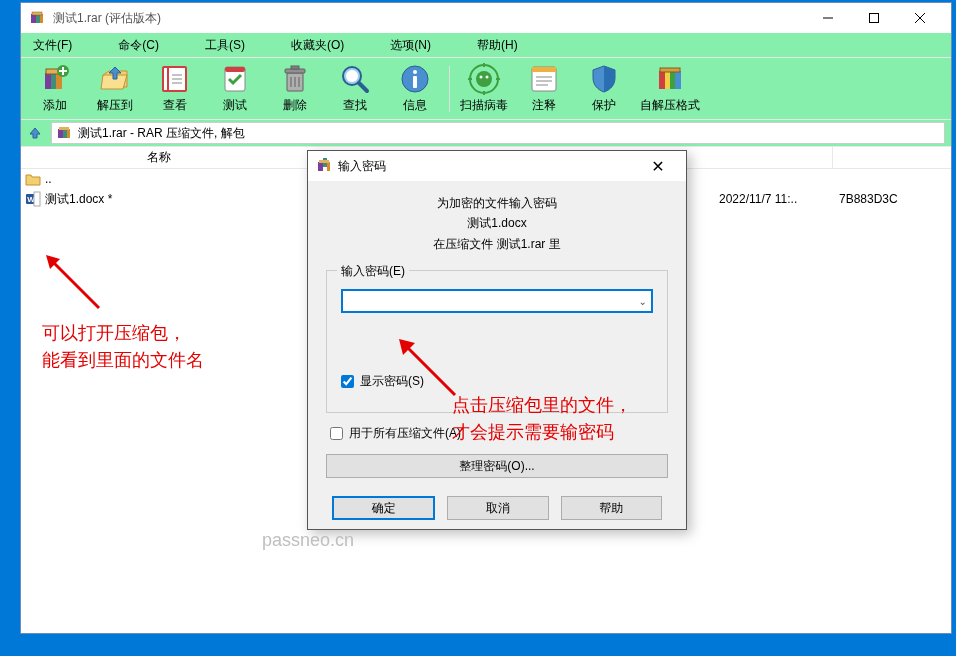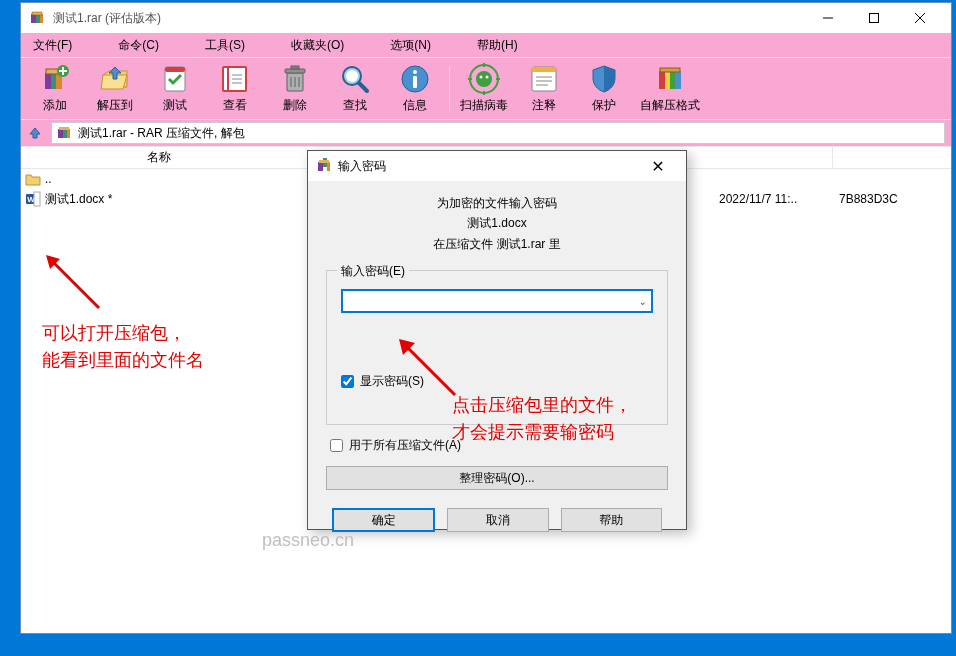--- a/index.html
+++ b/index.html
@@ -1,18 +1,18 @@
 <!DOCTYPE html>
 <html><head>
 <meta charset="utf-8">
 <style>
 * { box-sizing: border-box; margin: 0; padding: 0; font-family: "Microsoft YaHei", "Segoe UI", sans-serif; }
 body { background: #0078d7; width: 956px; height: 656px; overflow: hidden; position: relative; }
 
-.main-window { position: absolute; left: 20px; top: 2px; width: 932px; height: 632px; background: #f9a8d4; border: 1px solid #6b8abf; }
+.main-window { position: absolute; left: 20px; top: 2px; width: 932px; height: 632px; background: #86efac; border: 1px solid #6b8abf; }
 
 .titlebar { height: 30px; background: #fff; display: flex; align-items: center; padding: 0 8px; }
 .titlebar .app-icon { width: 16px; height: 16px; margin-right: 8px; display:flex; align-items:center; justify-content:center; }
 .titlebar .title-text { font-size: 12px; color: #555; }
 .titlebar .win-controls { margin-left: auto; display: flex; }
 .titlebar .win-btn { width: 46px; height: 30px; display: flex; align-items: center; justify-content: center; font-size: 13px; color: #333; }
 
 .menubar { height: 24px; display: flex; align-items: center; padding: 0 4px; font-size: 12px; color: #000; gap: 30px; }
 .menubar .menu-item { padding: 2px 8px; }
 
@@ -35,21 +35,21 @@
 .file-row .fname { }
 
 
 .dialog { position:absolute; left:307px; top:150px; width:380px; height:380px; background:#f0f0f0; border:1px solid #555; box-shadow: 4px 4px 12px rgba(0,0,0,0.25); font-size:12px; }
 .dialog .dlg-title { height:30px; background:#fff; display:flex; align-items:center; padding:0 8px; }
 .dialog .dlg-title .dico { width:16px; height:16px; margin-right:6px; }
 .dialog .dlg-title .dtxt { font-size:12px; flex:1; }
 .dialog .dlg-title .dclose { width:40px; text-align:center; font-size:16px; }
 .dialog .dlg-body { padding:12px 18px; }
 .dlg-msg { text-align:center; line-height:1.7; margin-bottom:16px; }
-.dlg-group { border:1px solid #ccc; padding:12px 14px 28px; position:relative; margin-bottom:12px; }
+.dlg-group { border:1px solid #ccc; padding:12px 14px 16px; position:relative; margin-bottom:12px; }
 .dlg-group .legend { position:absolute; top:-8px; left:10px; background:#f0f0f0; padding:0 4px; font-size:12px; }
 .combo { width:100%; height:24px; border:2px solid #0078d7; background:#fff; display:flex; align-items:center; padding:0 4px; margin:6px 0 20px; }
 .combo .arrow { margin-left:auto; font-size:10px; color:#555; }
 .check-row { display:flex; align-items:center; gap:6px; margin:6px 0; }
 .dlg-btn-wide { width:100%; height:24px; border:1px solid #adadad; background:#e1e1e1; text-align:center; line-height:22px; margin-top:12px;}
 .dlg-actions { display:flex; gap:12px; margin-top:18px; padding:0 6px; }
 .dlg-btn { flex:1; height:24px; border:1px solid #adadad; background:#e1e1e1; text-align:center; line-height:22px; }
 .dlg-btn.primary { border:2px solid #0078d7; line-height:20px; }
 
 .annotation { position:absolute; color:#e30000; font-size:18px; line-height:1.5; pointer-events:none; }
@@ -122,38 +122,38 @@
             <path d="M4 12 L10 8 L28 8 L28 24 L4 24 Z" fill="#f0d070" stroke="#c89030"></path>
             <path d="M4 12 L28 12 L24 26 L2 26 Z" fill="#f8e090" stroke="#c89030"></path>
             <path d="M16 4 L22 10 L18 10 L18 16 L14 16 L14 10 L10 10 Z" fill="#4a90d0" stroke="#2a6090"></path>
           </svg>
         </span>
         <span>解压到</span>
       </div>
     <div class="tool-btn">
         <span class="tool-ico">
           <svg width="32" height="32" viewBox="0 0 32 32">
-            <rect x="6" y="4" width="20" height="24" fill="#fff" stroke="#888" rx="2"></rect>
-            <rect x="6" y="4" width="20" height="5" fill="#d04040" rx="2"></rect>
-            <path d="M10 16 L14 20 L22 12" fill="none" stroke="#3ea03e" stroke-width="3"></path>
-          </svg>
-        </span>
-        <span>测试</span>
-      </div>
-    <div class="tool-btn">
-        <span class="tool-ico">
-          <svg width="32" height="32" viewBox="0 0 32 32">
             <rect x="4" y="4" width="18" height="24" fill="#fff" stroke="#d04040" stroke-width="2" rx="1"></rect>
             <rect x="9" y="4" width="18" height="24" fill="#fff" stroke="#d04040" stroke-width="2" rx="1"></rect>
             <line x1="13" y1="12" x2="23" y2="12" stroke="#888"></line>
             <line x1="13" y1="16" x2="23" y2="16" stroke="#888"></line>
             <line x1="13" y1="20" x2="23" y2="20" stroke="#888"></line>
           </svg>
         </span>
         <span>查看</span>
+      </div>
+    <div class="tool-btn">
+        <span class="tool-ico">
+          <svg width="32" height="32" viewBox="0 0 32 32">
+            <rect x="6" y="4" width="20" height="24" fill="#fff" stroke="#888" rx="2"></rect>
+            <rect x="6" y="4" width="20" height="5" fill="#d04040" rx="2"></rect>
+            <path d="M10 16 L14 20 L22 12" fill="none" stroke="#3ea03e" stroke-width="3"></path>
+          </svg>
+        </span>
+        <span>测试</span>
       </div>
     <div class="tool-btn">
         <span class="tool-ico">
           <svg width="32" height="32" viewBox="0 0 32 32">
             <rect x="8" y="10" width="16" height="18" fill="#b0b0b0" stroke="#606060" rx="1"></rect>
             <rect x="6" y="6" width="20" height="4" fill="#909090" stroke="#606060" rx="1"></rect>
             <rect x="12" y="3" width="8" height="3" fill="#808080" stroke="#606060"></rect>
             <line x1="12" y1="14" x2="12" y2="24" stroke="#606060"></line>
             <line x1="16" y1="14" x2="16" y2="24" stroke="#606060"></line>
             <line x1="20" y1="14" x2="20" y2="24" stroke="#606060"></line>

